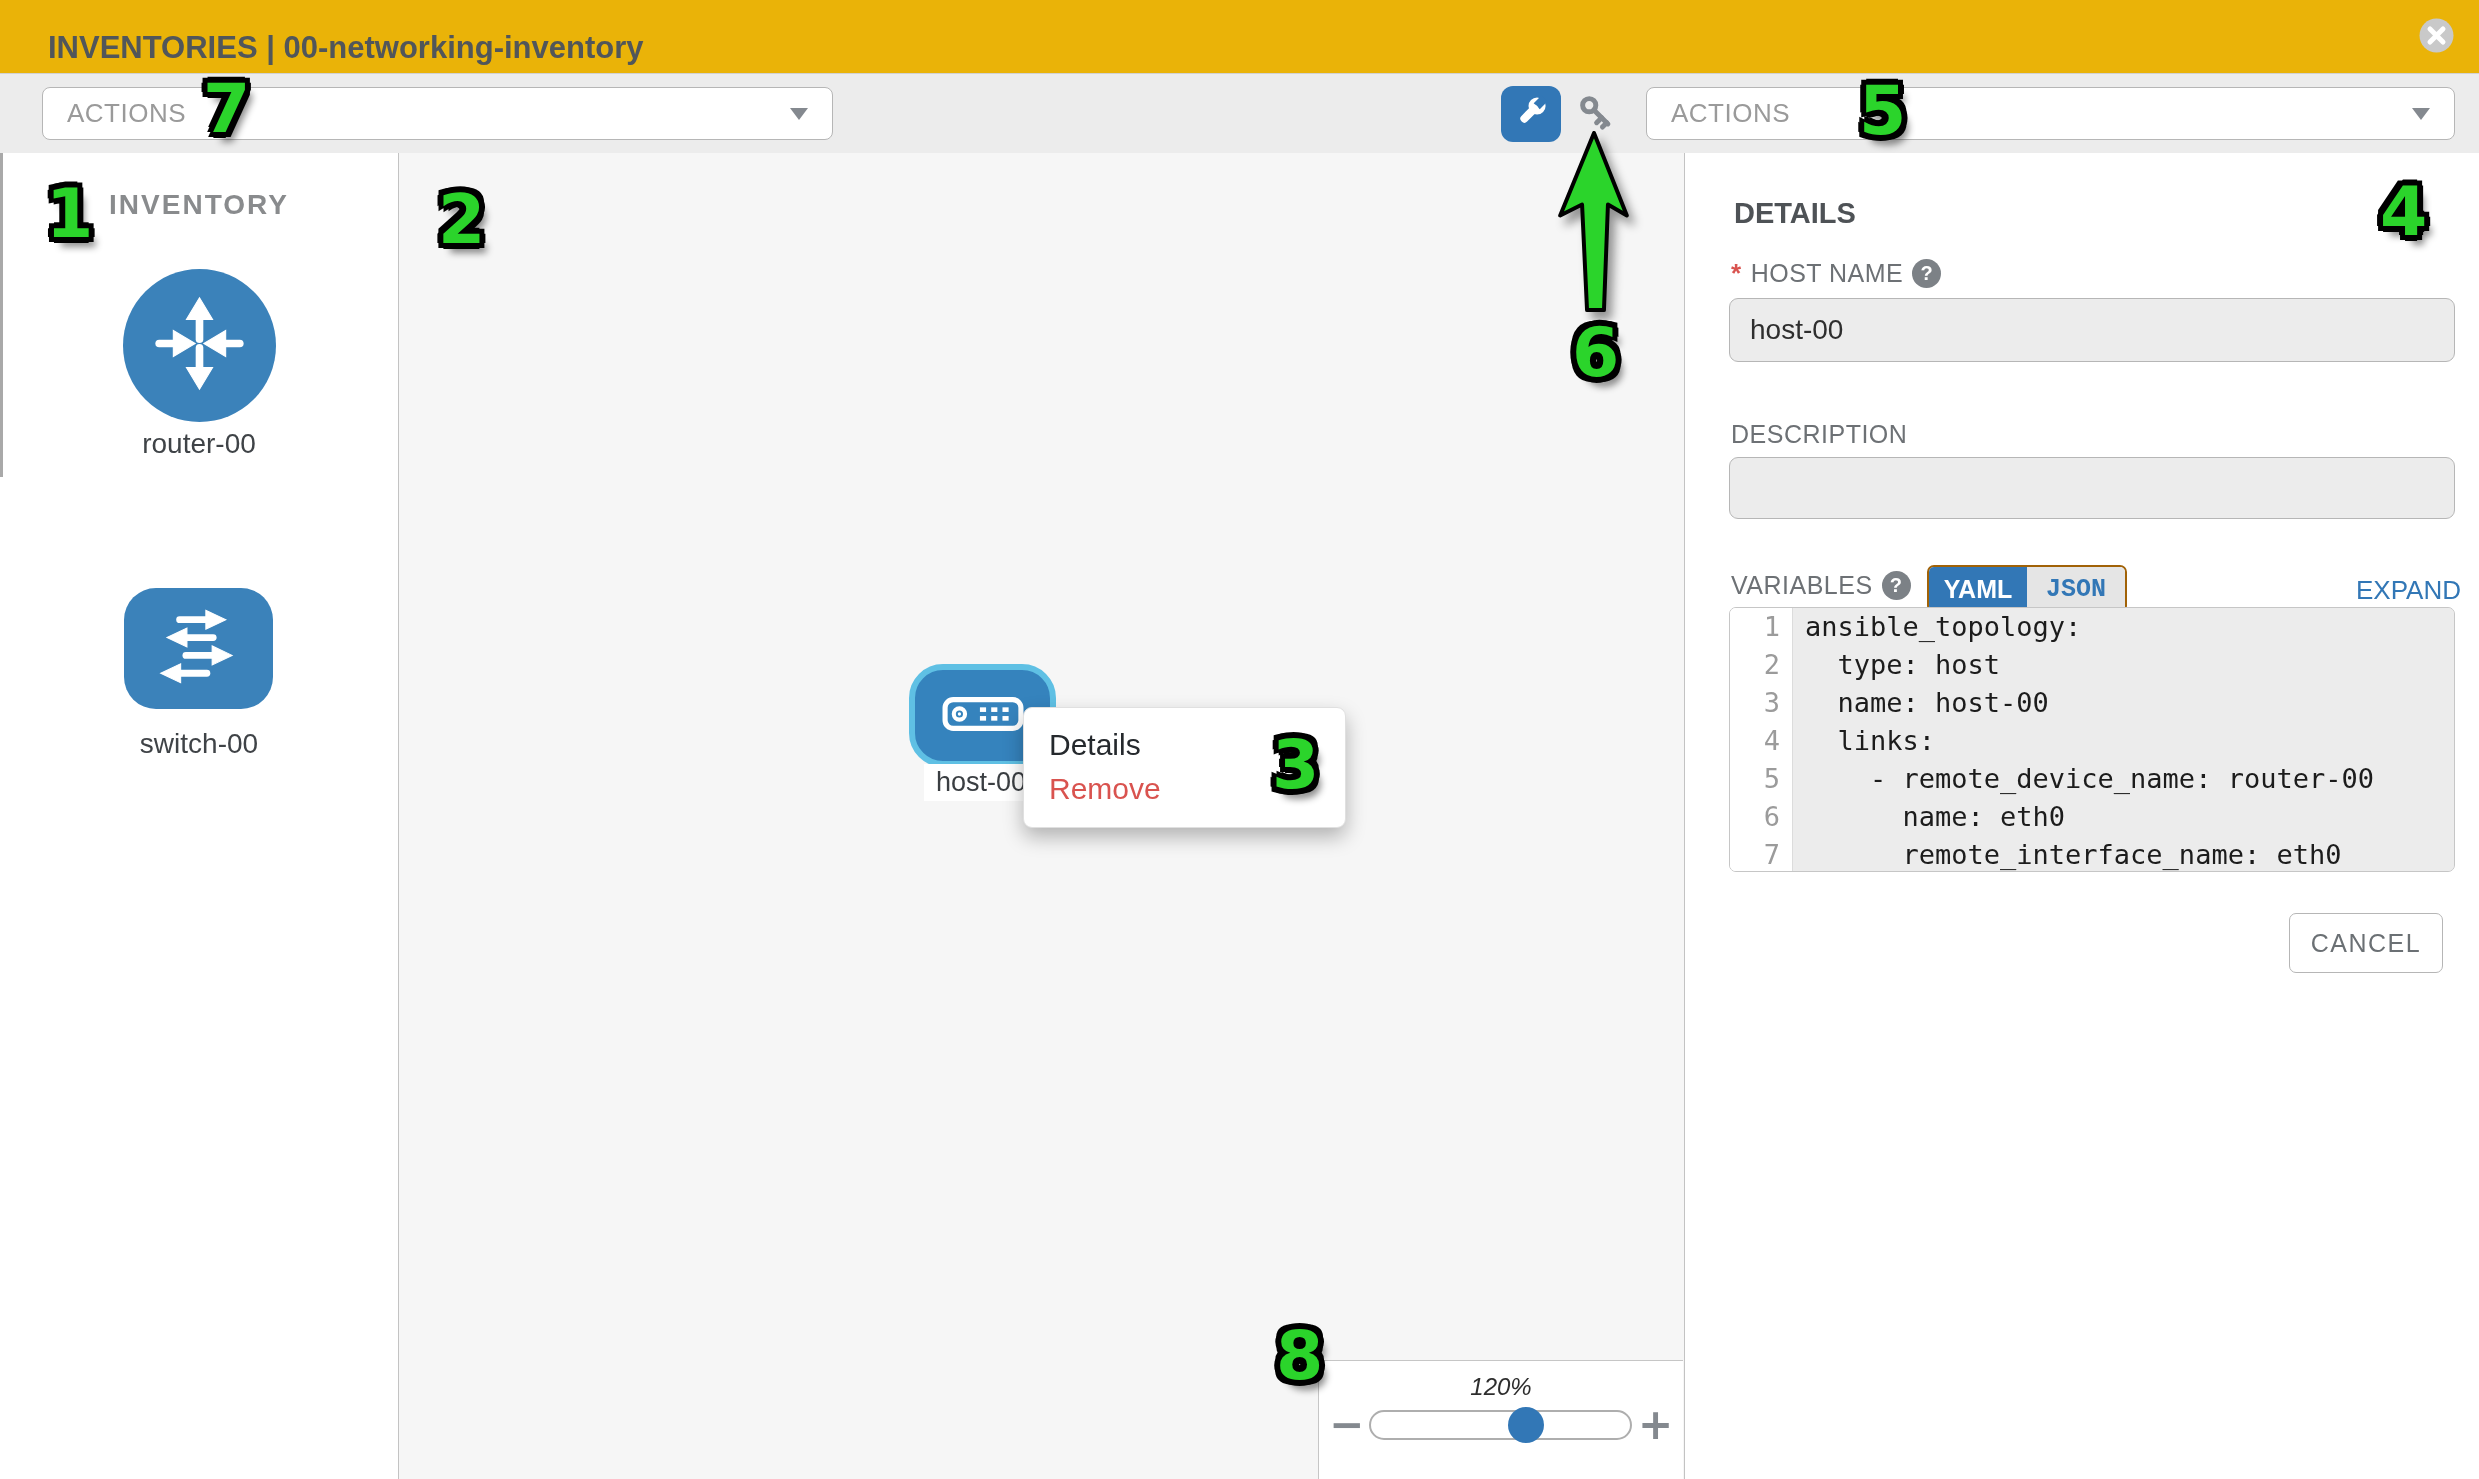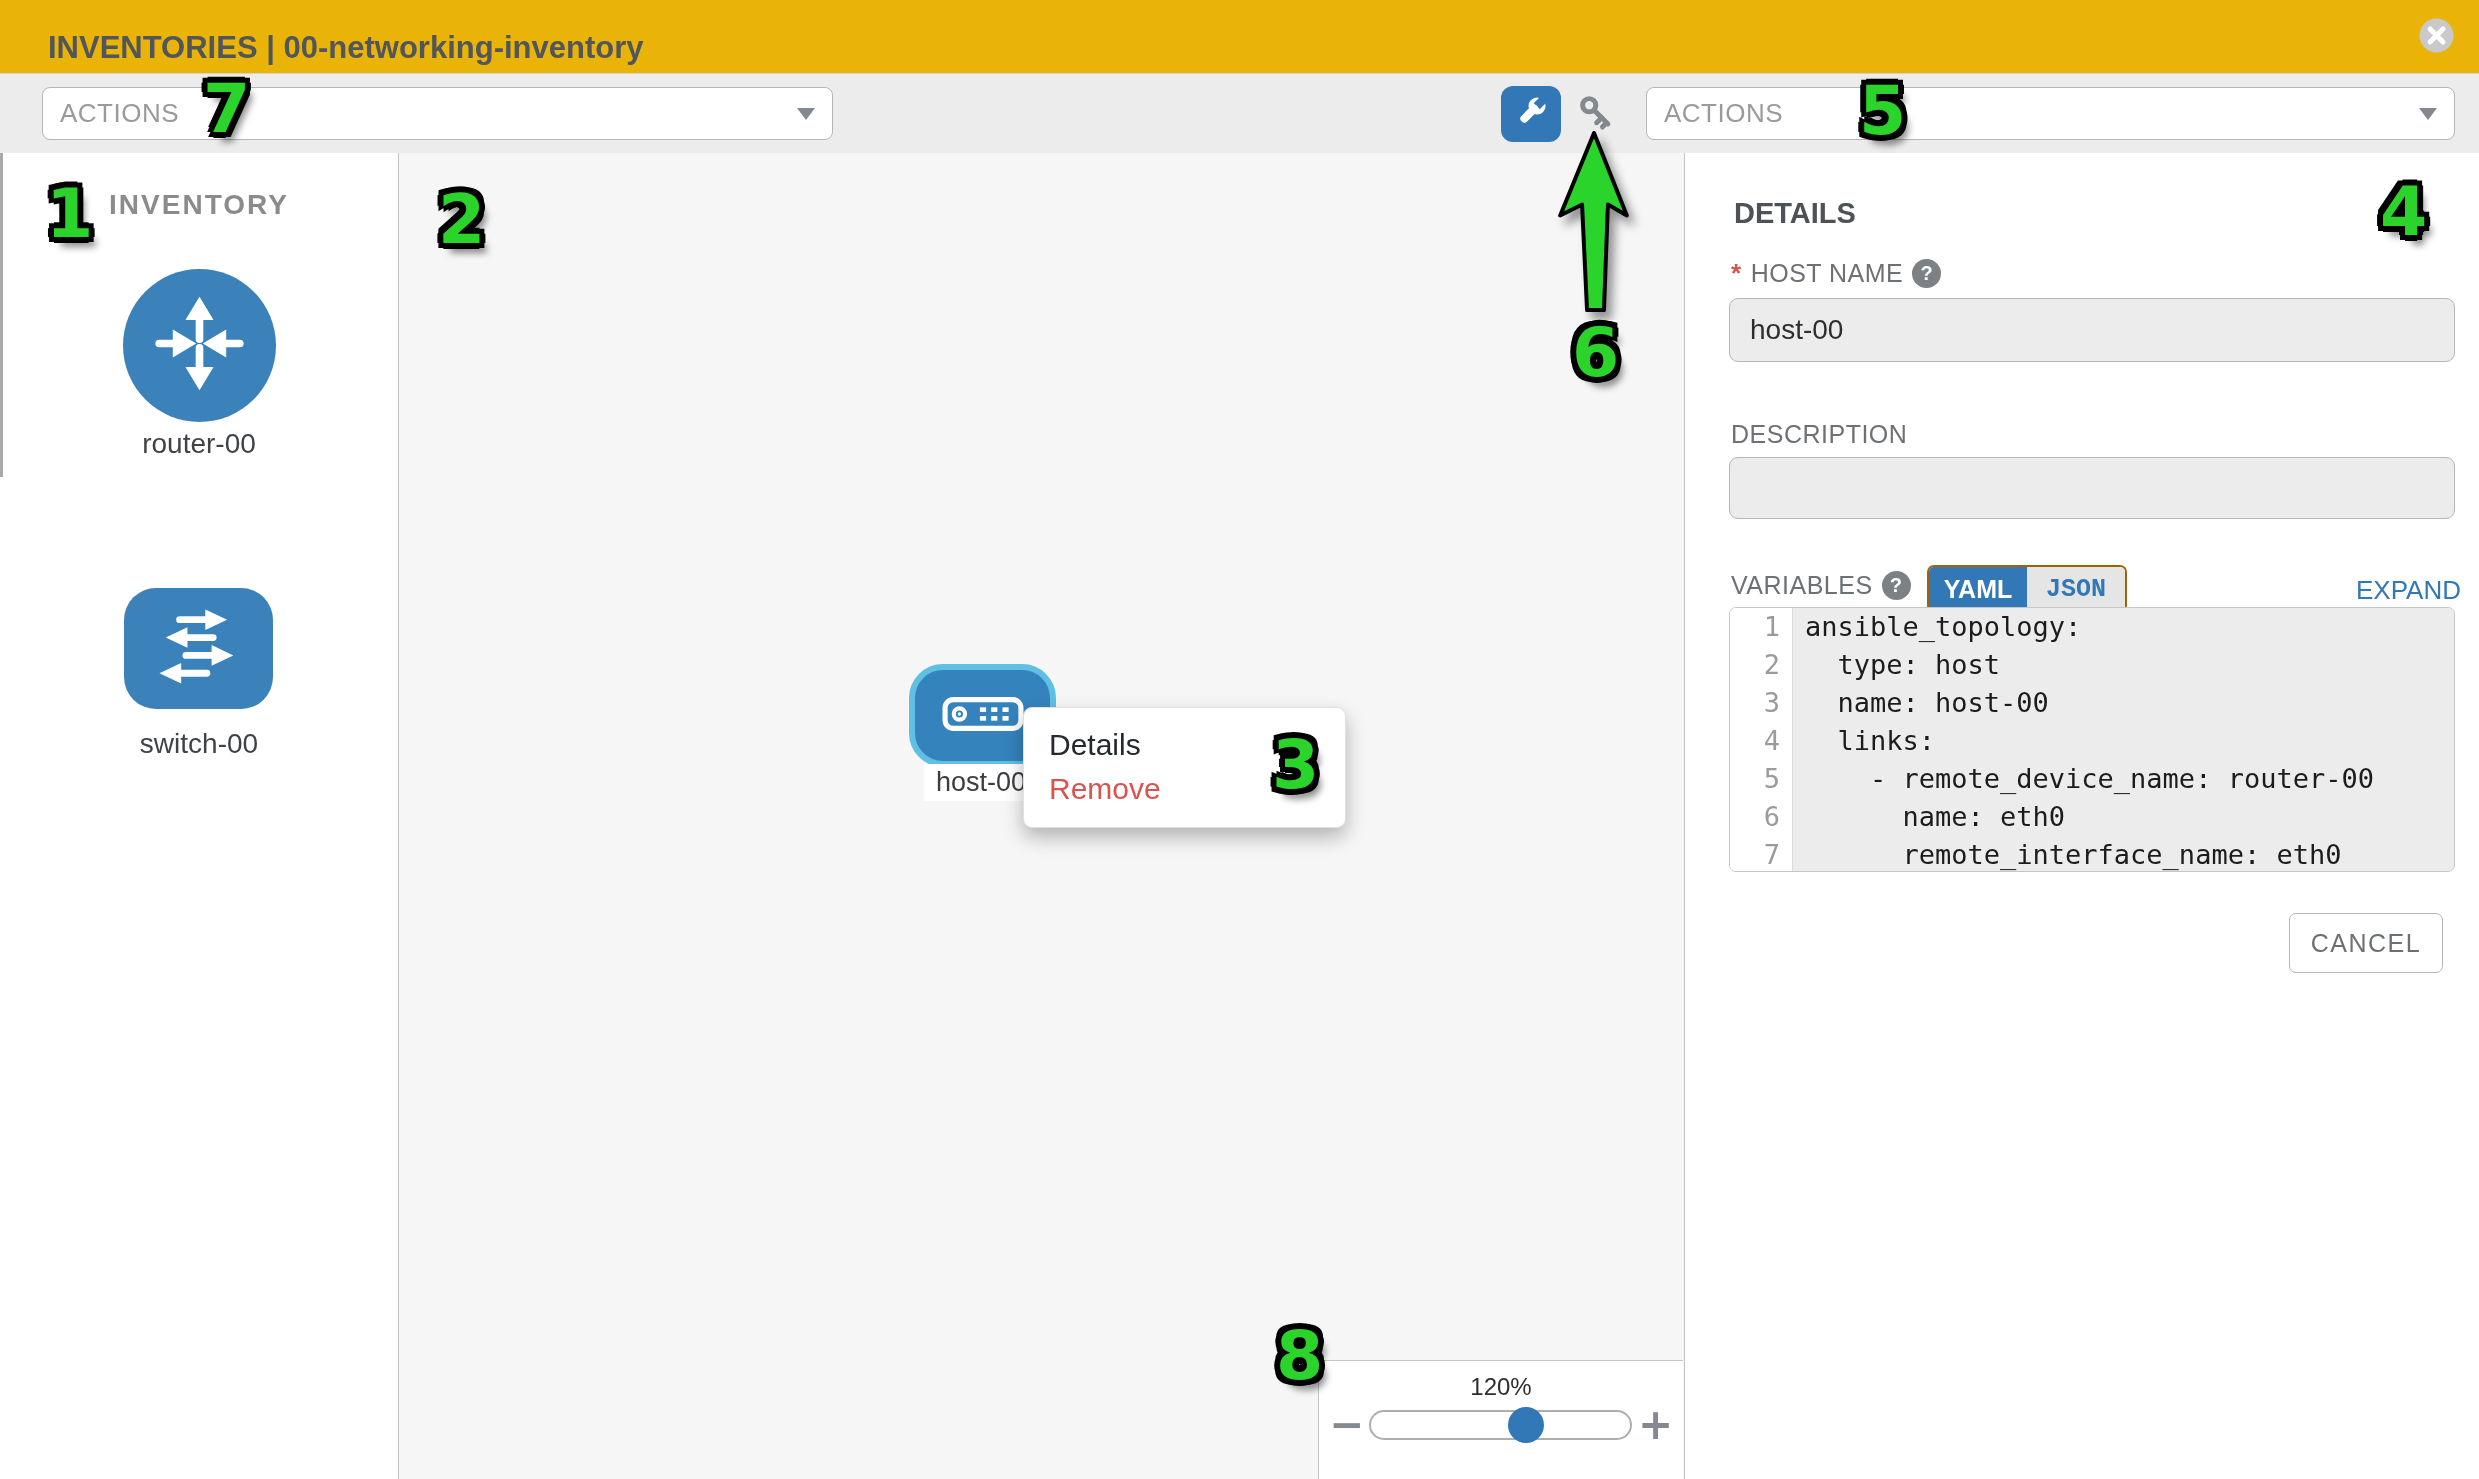--- a/index.html
+++ b/index.html
@@ -8,21 +8,21 @@
 
   
   .header{position:absolute;left:0;top:0;width:2480px;height:73px;background:#eab308;}
   .page-title{position:absolute;left:48px;top:30px;font-size:31px;font-weight:bold;color:#51565a;}
   .close-btn{position:absolute;left:2418px;top:17px;width:37px;height:37px;cursor:pointer;}
 
   
   .toolbar{position:absolute;left:0;top:73px;width:2480px;height:81px;background:#ececec;
            border-top:1px solid #d2d2d2;border-bottom:1px solid #d2d2d2;box-sizing:border-box;}
   .select{position:absolute;top:13px;height:53px;background:#fff;border:1px solid #b6b6b6;
-          border-radius:8px;display:flex;align-items:center;padding:0 17px;box-sizing:border-box;}
+          border-radius:8px;display:flex;align-items:center;padding:0 24px;box-sizing:border-box;}
   .select .ph{color:#9a9a9a;font-size:26px;letter-spacing:0.5px;}
   .caret{width:0;height:0;border-left:9px solid transparent;border-right:9px solid transparent;
          border-top:12px solid #84898f;margin-left:auto;}
   .sel-actions{left:42px;width:791px;}
   .sel-search{left:1646px;width:809px;}
   .wrench-btn{position:absolute;left:1501px;top:12px;width:60px;height:56px;border-radius:12px;
               background:#3277b6;display:flex;align-items:center;justify-content:center;cursor:pointer;}
   .key-btn{position:absolute;left:1574px;top:18px;width:46px;height:46px;display:flex;
            align-items:center;justify-content:center;cursor:pointer;}
 
@@ -51,21 +51,21 @@
               font-size:27px;color:#3a3e42;z-index:6;}
   .ctx-menu{position:absolute;left:624px;top:554px;width:323px;height:121px;background:#fff;
             border:1px solid #e0e0e0;border-radius:9px;box-shadow:0 9px 20px rgba(0,0,0,.28);
             padding:17px 0 0 25px;box-sizing:border-box;z-index:20;}
   .menu-item{font-size:30px;line-height:40px;cursor:pointer;}
   .mi-details{color:#25292d;}
   .mi-remove{color:#d9534f;margin-top:4px;}
 
   
   .zoom-box{position:absolute;left:919px;top:1207px;width:365px;height:119px;background:#fff;
-            border:1px solid #c6c6c6;border-bottom:none;border-right:none;box-sizing:border-box;}
+            border:1px solid #c6c6c6;border-bottom:none;border-right:none;box-sizing:border-box;font-style:italic;}
   .zoom-pct{text-align:center;margin-top:12px;font-size:24px;color:#2e2e2e;}
   .zoom-row{display:flex;align-items:center;margin-top:6px;padding:0 10px;}
   .zoom-minus,.zoom-plus{font-size:42px;font-weight:bold;color:#84898f;line-height:36px;
             width:34px;text-align:center;cursor:pointer;font-family:"DejaVu Sans",sans-serif;}
   .zoom-track{position:relative;flex:0 0 259px;height:26px;border:2px solid #aeaeae;
               border-radius:15px;background:#fff;margin:0 6px;cursor:pointer;}
   .zoom-thumb{position:absolute;left:60%;top:50%;transform:translate(-50%,-50%);width:36px;
               height:36px;border-radius:50%;background:#3277b6;cursor:grab;}
 
   

